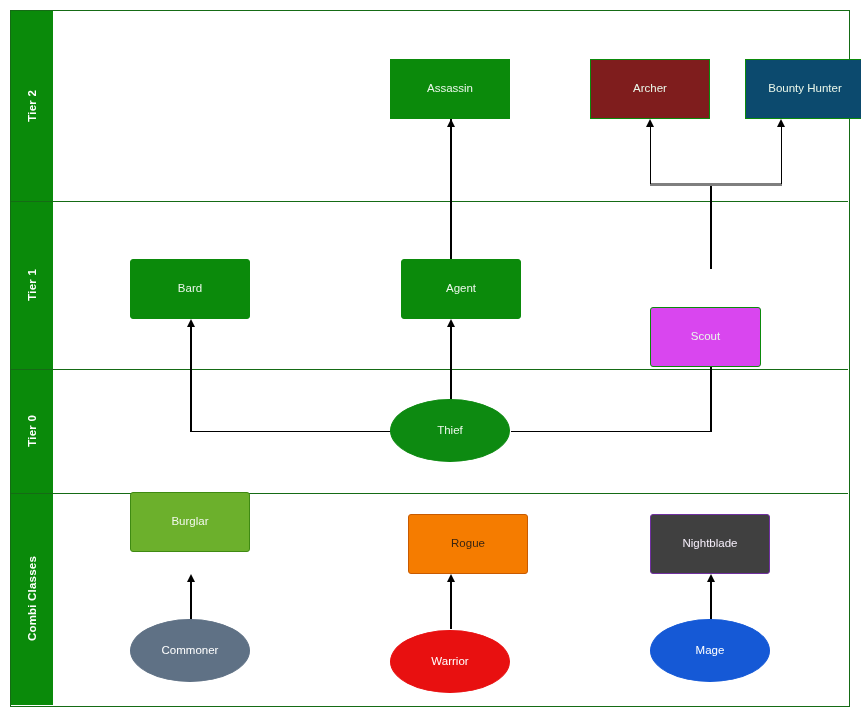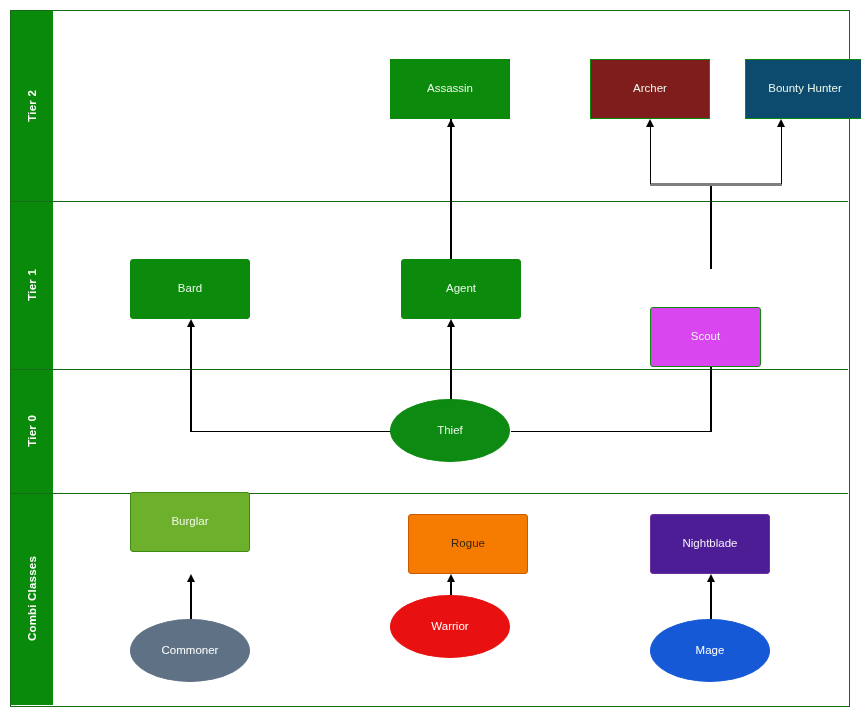--- a/index.html
+++ b/index.html
@@ -111,28 +111,28 @@
     <div class="node ellipse" style="left:379px;top:388px;width:120px;height:63px;background:#0d8a11;border:1px solid #0d8a11;color:#eaf7ea;">
       <span class="lbl">Thief</span>
     </div>
 
     <div class="node round" style="left:119px;top:481px;width:120px;height:60px;background:#6cb02c;border:1px solid #3f8a12;color:#f2f8ec;">
       <span class="lbl">Burglar</span>
     </div>
     <div class="node round" style="left:397px;top:503px;width:120px;height:60px;background:#f57c00;border:1px solid #c85a00;color:#3a2510;">
       <span class="lbl">Rogue</span>
     </div>
-    <div class="node round" style="left:639px;top:503px;width:120px;height:60px;background:#4c1d95;border:1.5px solid #7030a0;color:#f5eefa;">
+    <div class="node round" style="left:639px;top:503px;width:120px;height:60px;background:#404040;border:1.5px solid #7030a0;color:#f5eefa;">
       <span class="lbl">Nightblade</span>
     </div>
 
     <div class="node ellipse" style="left:119px;top:608px;width:120px;height:63px;background:#5f7185;border:1px solid #5f7185;color:#ffffff;">
       <span class="lbl">Commoner</span>
     </div>
-    <div class="node ellipse" style="left:379px;top:584px;width:120px;height:63px;background:#e81010;border:1px solid #e81010;color:#ffffff;">
+    <div class="node ellipse" style="left:379px;top:619px;width:120px;height:63px;background:#e81010;border:1px solid #e81010;color:#ffffff;">
       <span class="lbl">Warrior</span>
     </div>
     <div class="node ellipse" style="left:639px;top:608px;width:120px;height:63px;background:#1559d6;border:1px solid #1559d6;color:#ffffff;">
       <span class="lbl">Mage</span>
     </div>
 
   </div>
 </div>
 
 </body></html>

